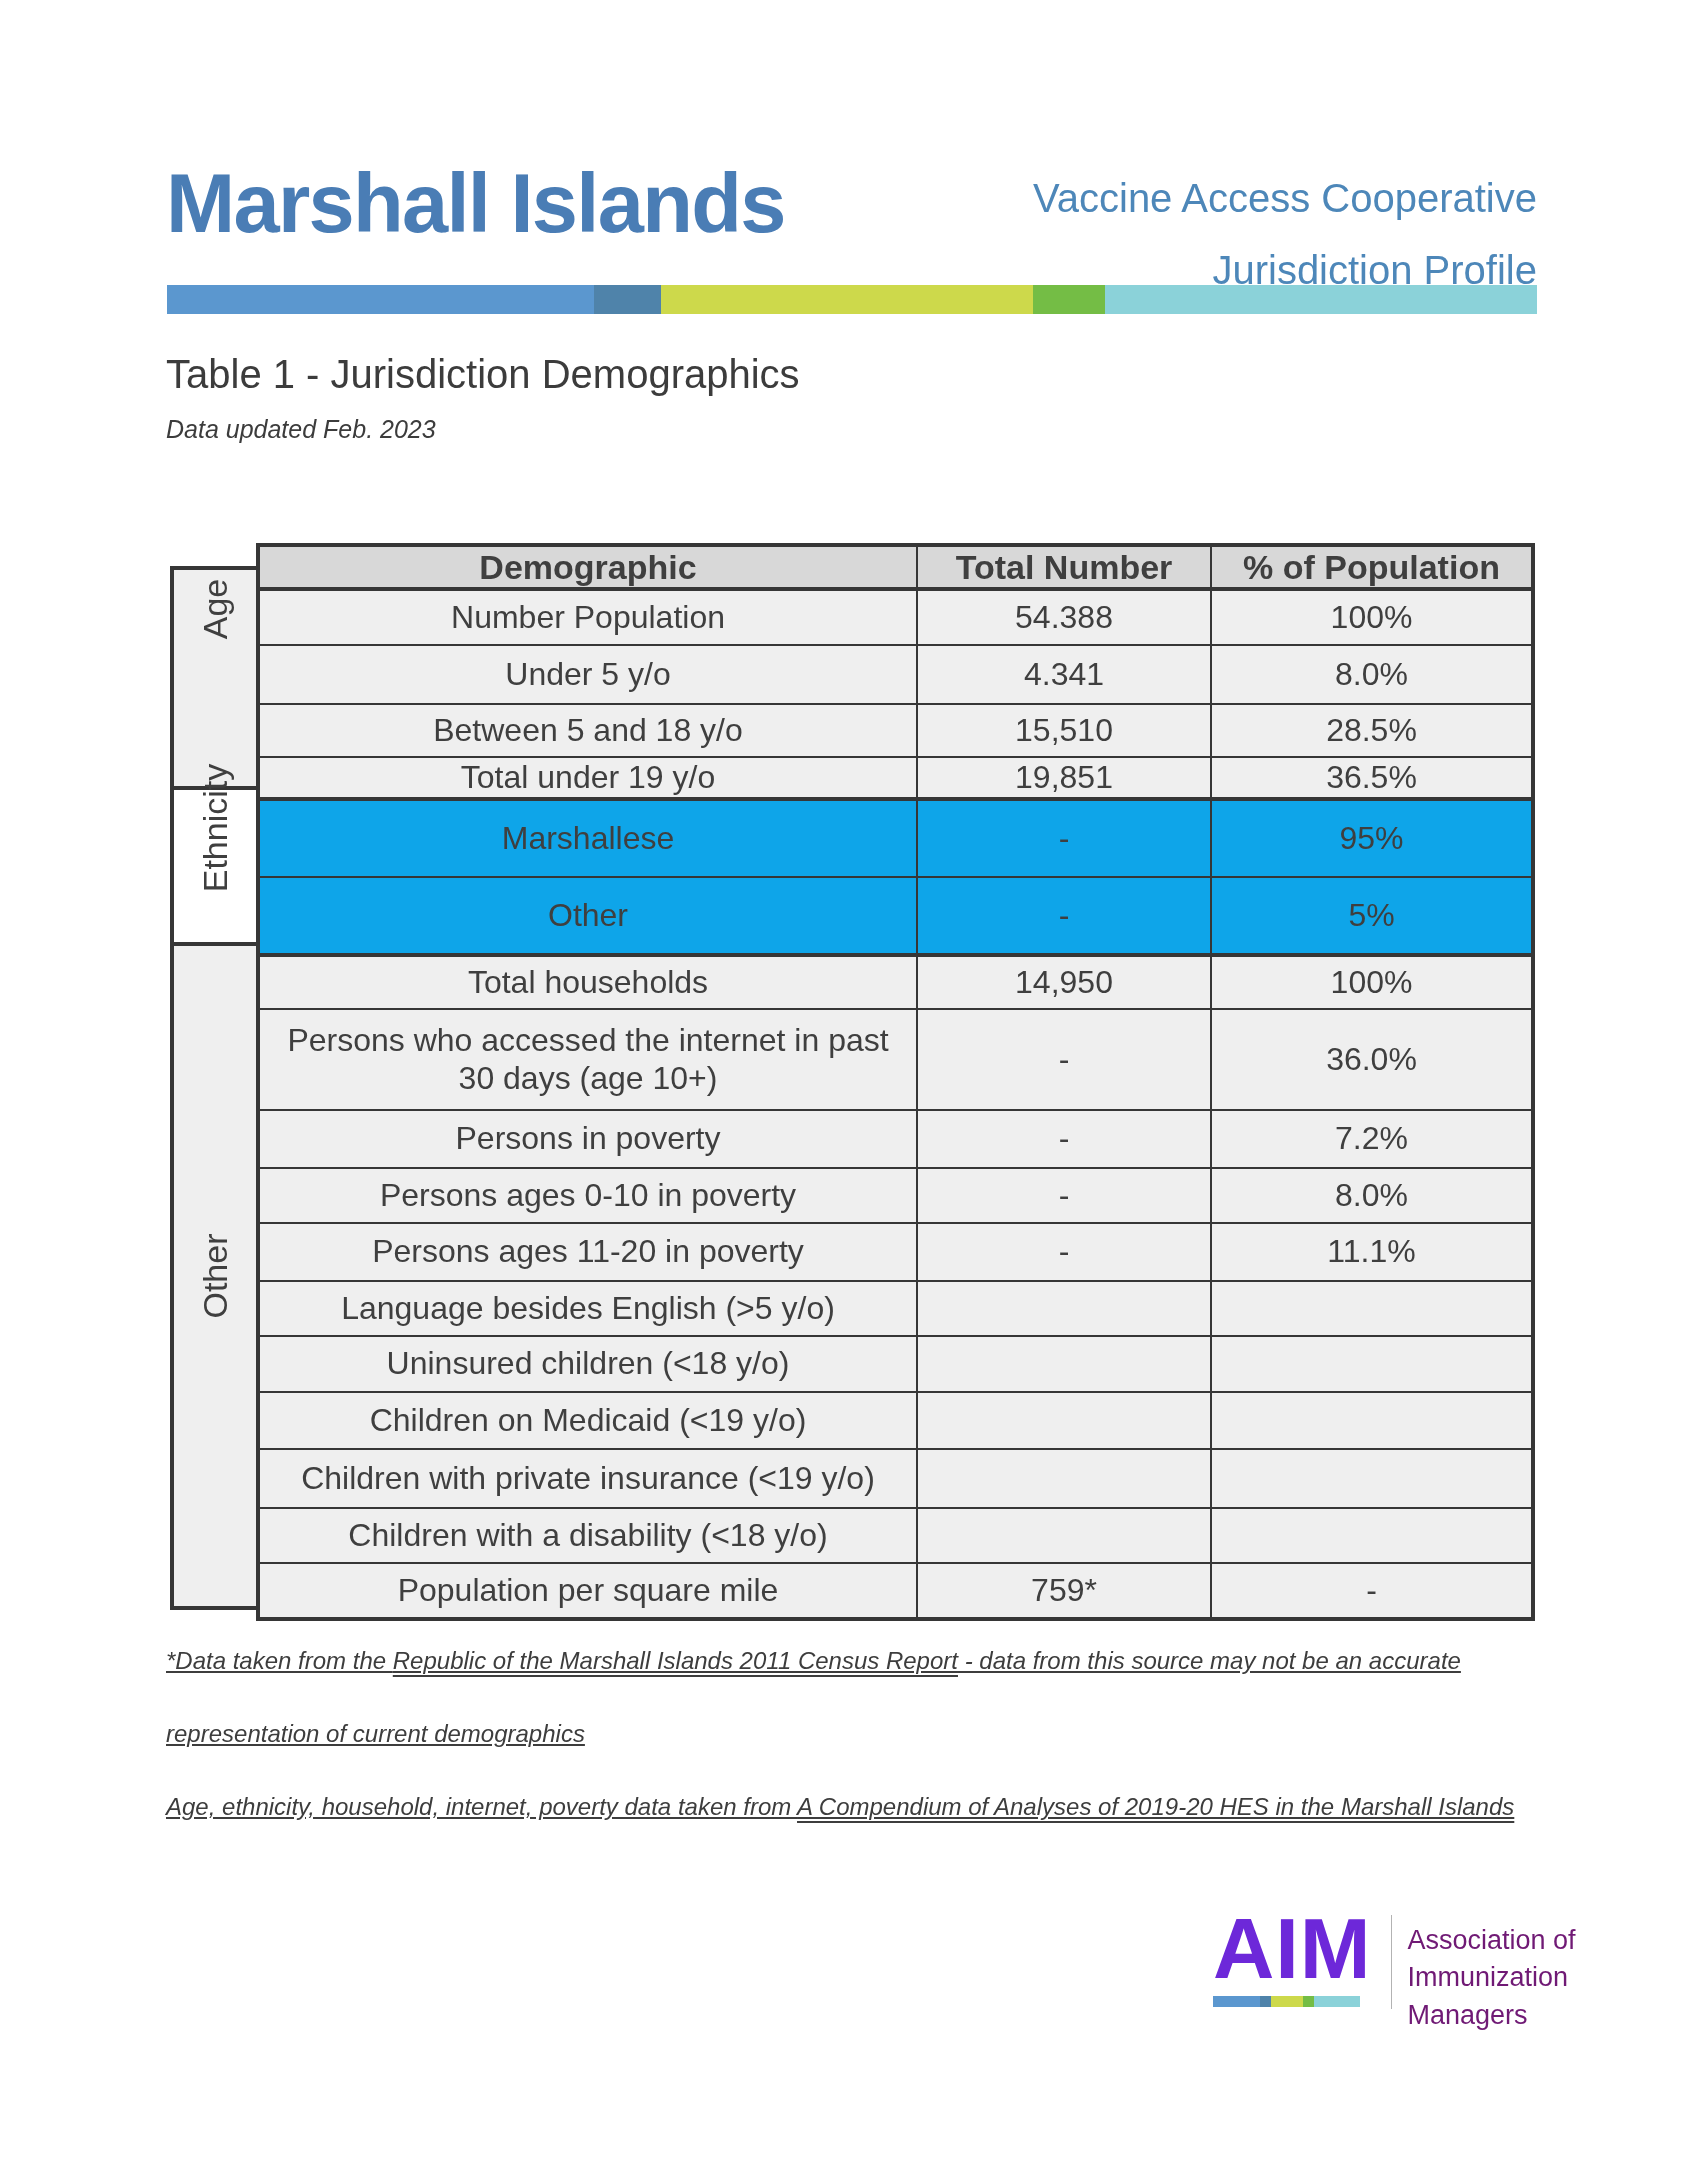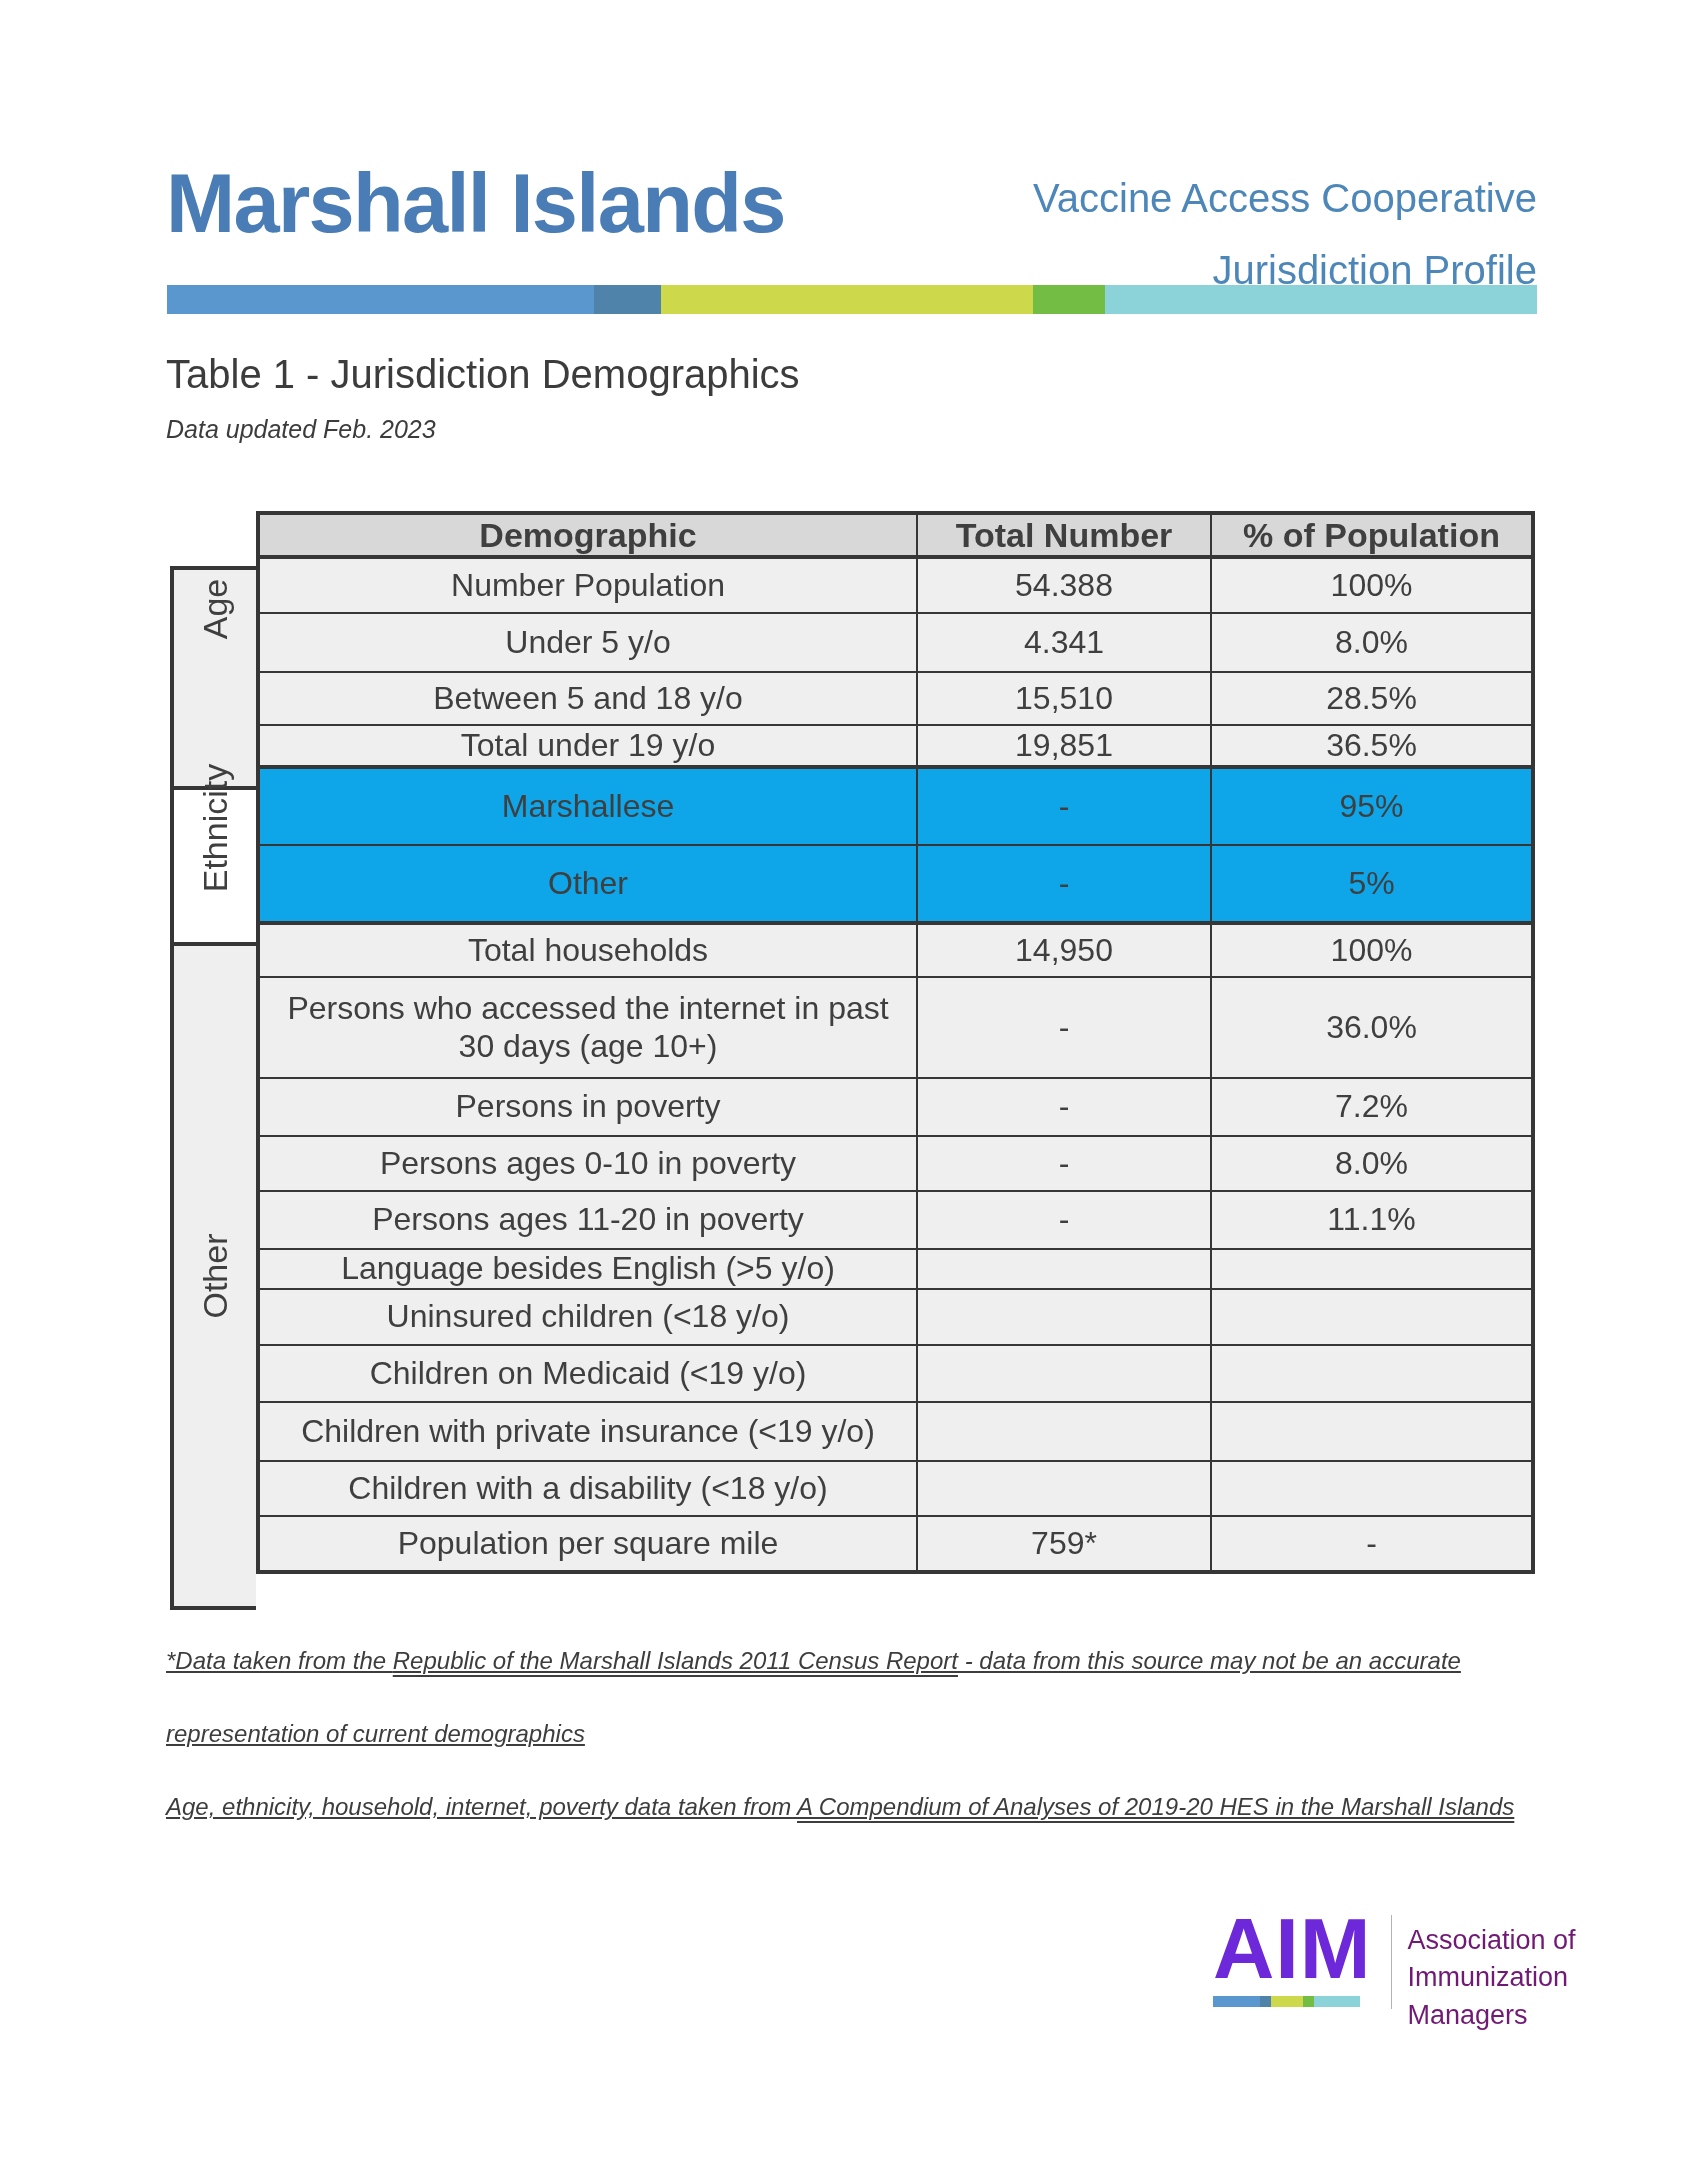--- a/index.html
+++ b/index.html
@@ -30,21 +30,21 @@
   .label-cell.first{border-top:4.3px solid var(--border);}
   .label-cell.white{background:#ffffff;}
   .v-label{
     position:absolute;left:50%;white-space:nowrap;z-index:2;
     transform:translate(-50%,-50%) rotate(-90deg);
     font-size:34px;color:var(--text);
   }
   .label-cell.g0 .v-label{top:39px;}
   .label-cell.g1 .v-label{top:38px;}
   .label-cell.g2 .v-label{top:50%;}
-  .main-col{border-left:4.3px solid var(--border);border-right:4.3px solid var(--border);}
+  .main-col{border-left:4.3px solid var(--border);border-right:4.3px solid var(--border);margin-top:32px;}
   .t-row{display:flex;border-bottom:2.6px solid var(--border);background:var(--row-bg);}
   .t-row.thick{border-bottom-width:4.3px;}
   .t-row.white{background:#0ea5e9;}
   .t-header{background:var(--head-bg);border-top:4.3px solid var(--border);border-bottom:4.3px solid var(--border);font-weight:bold;}
   .t-cell{display:flex;align-items:center;justify-content:center;text-align:center;
     font-size:32px;line-height:1.18;border-right:2.6px solid var(--border);padding:0 8.5px;}
   .t-cell:last-child{border-right:none;}
   .col-demo{width:658px;}
   .col-num{width:294px;}
   .col-pct{width:319px;}
@@ -151,21 +151,21 @@
         <div class="t-row" style="height: 55px;">
           <div class="t-cell col-demo">Persons ages 0-10 in poverty</div>
           <div class="t-cell col-num">-</div>
           <div class="t-cell col-pct">8.0%</div>
         </div>
         <div class="t-row" style="height: 58px;">
           <div class="t-cell col-demo">Persons ages 11-20 in poverty</div>
           <div class="t-cell col-num">-</div>
           <div class="t-cell col-pct">11.1%</div>
         </div>
-        <div class="t-row" style="height: 40px;">
+        <div class="t-row" style="height: 55px;">
           <div class="t-cell col-demo">Language besides English (&gt;5 y/o)</div>
           <div class="t-cell col-num"></div>
           <div class="t-cell col-pct"></div>
         </div>
         <div class="t-row" style="height: 56px;">
           <div class="t-cell col-demo">Uninsured children (&lt;18 y/o)</div>
           <div class="t-cell col-num"></div>
           <div class="t-cell col-pct"></div>
         </div>
         <div class="t-row" style="height: 57px;">

